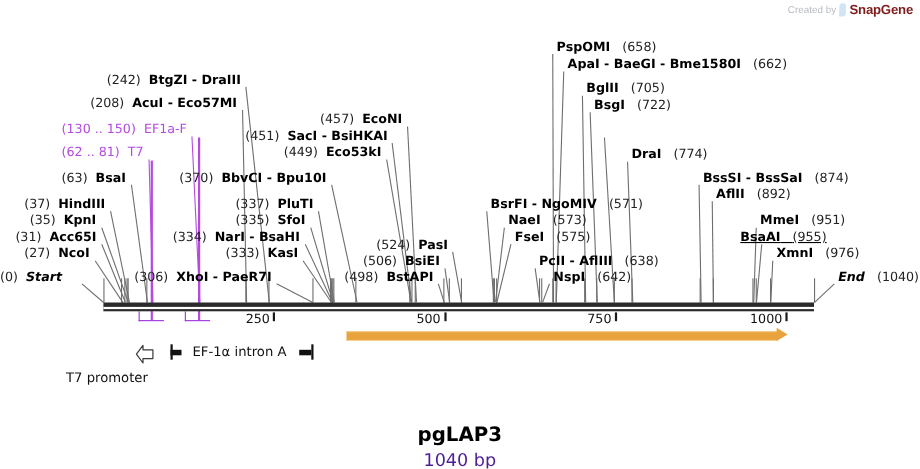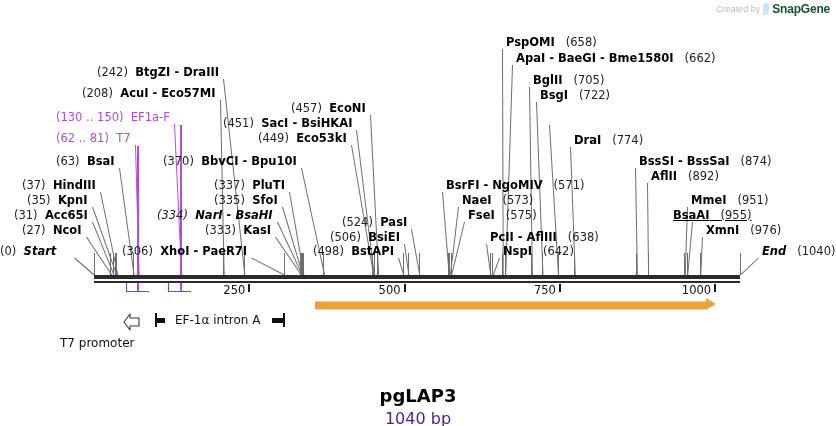--- a/index.html
+++ b/index.html
@@ -16,21 +16,21 @@
 
   
   #watermark{
     right:6px;top:2px;
     display:flex;align-items:center;gap:3px;
     font-size:9px;color:#b8bcc2;
     font-family:"Liberation Sans", sans-serif;
     white-space:nowrap;
   }
   #watermark .wm-brand{
-    color:#14532d;font-size:12px;font-weight:600;letter-spacing:-.2px;
+    color:#7f1d1d;font-size:12px;font-weight:600;letter-spacing:-.2px;
   }
   #watermark .wm-icon{
     display:inline-block;width:6px;height:12px;
     background:#cfe4f5;
     border-radius:3px 3px 3px 0;
     transform:skewX(-2deg);
   }
 
   
   .lbl{
@@ -185,21 +185,21 @@
       <div class="lbl abs" style="left: 14px; top: 209px;"><span class="pos">(31)</span>&nbsp;&nbsp;<span class="nm">Acc65I</span></div>
       <div class="lbl abs" style="left: 27px; top: 194px;"><span class="pos">(35)</span>&nbsp;&nbsp;<span class="nm">KpnI</span></div>
       <div class="lbl abs" style="left: 22px; top: 179px;"><span class="pos">(37)</span>&nbsp;&nbsp;<span class="nm">HindIII</span></div>
       <div class="lbl abs" style="left: 56px; top: 155px;"><span class="pos">(63)</span>&nbsp;&nbsp;<span class="nm">BsaI</span></div>
       <div class="lbl abs purple" style="left: 56px; top: 132px;"><span class="pos">(62 .. 81)</span>&nbsp;&nbsp;<span class="nm">T7</span></div>
       <div class="lbl abs purple" style="left: 56px; top: 111px;"><span class="pos">(130 .. 150)</span>&nbsp;&nbsp;<span class="nm">EF1a-F</span></div>
       <div class="lbl abs" style="left: 82px; top: 87px;"><span class="pos">(208)</span>&nbsp;&nbsp;<span class="nm">AcuI</span><span class="sep">&nbsp;-&nbsp;</span><span class="nm">Eco57MI</span></div>
       <div class="lbl abs" style="left: 97px; top: 66px;"><span class="pos">(242)</span>&nbsp;&nbsp;<span class="nm">BtgZI</span><span class="sep">&nbsp;-&nbsp;</span><span class="nm">DraIII</span></div>
       <div class="lbl abs" style="left: 122px; top: 245px;"><span class="pos">(306)</span>&nbsp;&nbsp;<span class="nm">XhoI</span><span class="sep">&nbsp;-&nbsp;</span><span class="nm">PaeR7I</span></div>
       <div class="lbl abs" style="left: 205px; top: 224px;"><span class="pos">(333)</span>&nbsp;&nbsp;<span class="nm">KasI</span></div>
-      <div class="lbl abs" style="left: 157px; top: 209px; font-style: italic;"><span class="pos">(334)</span>&nbsp;&nbsp;<span class="nm">NarI</span><span class="sep">&nbsp;-&nbsp;</span><span class="nm">BsaHI</span></div>
+      <div class="lbl abs" style="left: 157px; top: 209px;"><span class="pos">(334)</span>&nbsp;&nbsp;<span class="nm">NarI</span><span class="sep">&nbsp;-&nbsp;</span><span class="nm">BsaHI</span></div>
       <div class="lbl abs" style="left: 214px; top: 194px;"><span class="pos">(335)</span>&nbsp;&nbsp;<span class="nm">SfoI</span></div>
       <div class="lbl abs" style="left: 214px; top: 179px;"><span class="pos">(337)</span>&nbsp;&nbsp;<span class="nm">PluTI</span></div>
       <div class="lbl abs" style="left: 163px; top: 155px;"><span class="pos">(370)</span>&nbsp;&nbsp;<span class="nm">BbvCI</span><span class="sep">&nbsp;-&nbsp;</span><span class="nm">Bpu10I</span></div>
       <div class="lbl abs" style="left: 258px; top: 132px;"><span class="pos">(449)</span>&nbsp;&nbsp;<span class="nm">Eco53kI</span></div>
       <div class="lbl abs" style="left: 223px; top: 117px;"><span class="pos">(451)</span>&nbsp;&nbsp;<span class="nm">SacI</span><span class="sep">&nbsp;-&nbsp;</span><span class="nm">BsiHKAI</span></div>
       <div class="lbl abs" style="left: 291px; top: 102px;"><span class="pos">(457)</span>&nbsp;&nbsp;<span class="nm">EcoNI</span></div>
       <div class="lbl abs" style="left: 313px; top: 245px;"><span class="pos">(498)</span>&nbsp;&nbsp;<span class="nm">BstAPI</span></div>
       <div class="lbl abs" style="left: 330px; top: 231px;"><span class="pos">(506)</span>&nbsp;&nbsp;<span class="nm">BsiEI</span></div>
       <div class="lbl abs" style="left: 342px; top: 216px;"><span class="pos">(524)</span>&nbsp;&nbsp;<span class="nm">PasI</span></div>
       <div class="lbl abs" style="left: 446px; top: 179px;"><span class="nm">BsrFI</span><span class="sep">&nbsp;-&nbsp;</span><span class="nm">NgoMIV</span>&nbsp;&nbsp;&nbsp;<span class="pos">(571)</span></div>

